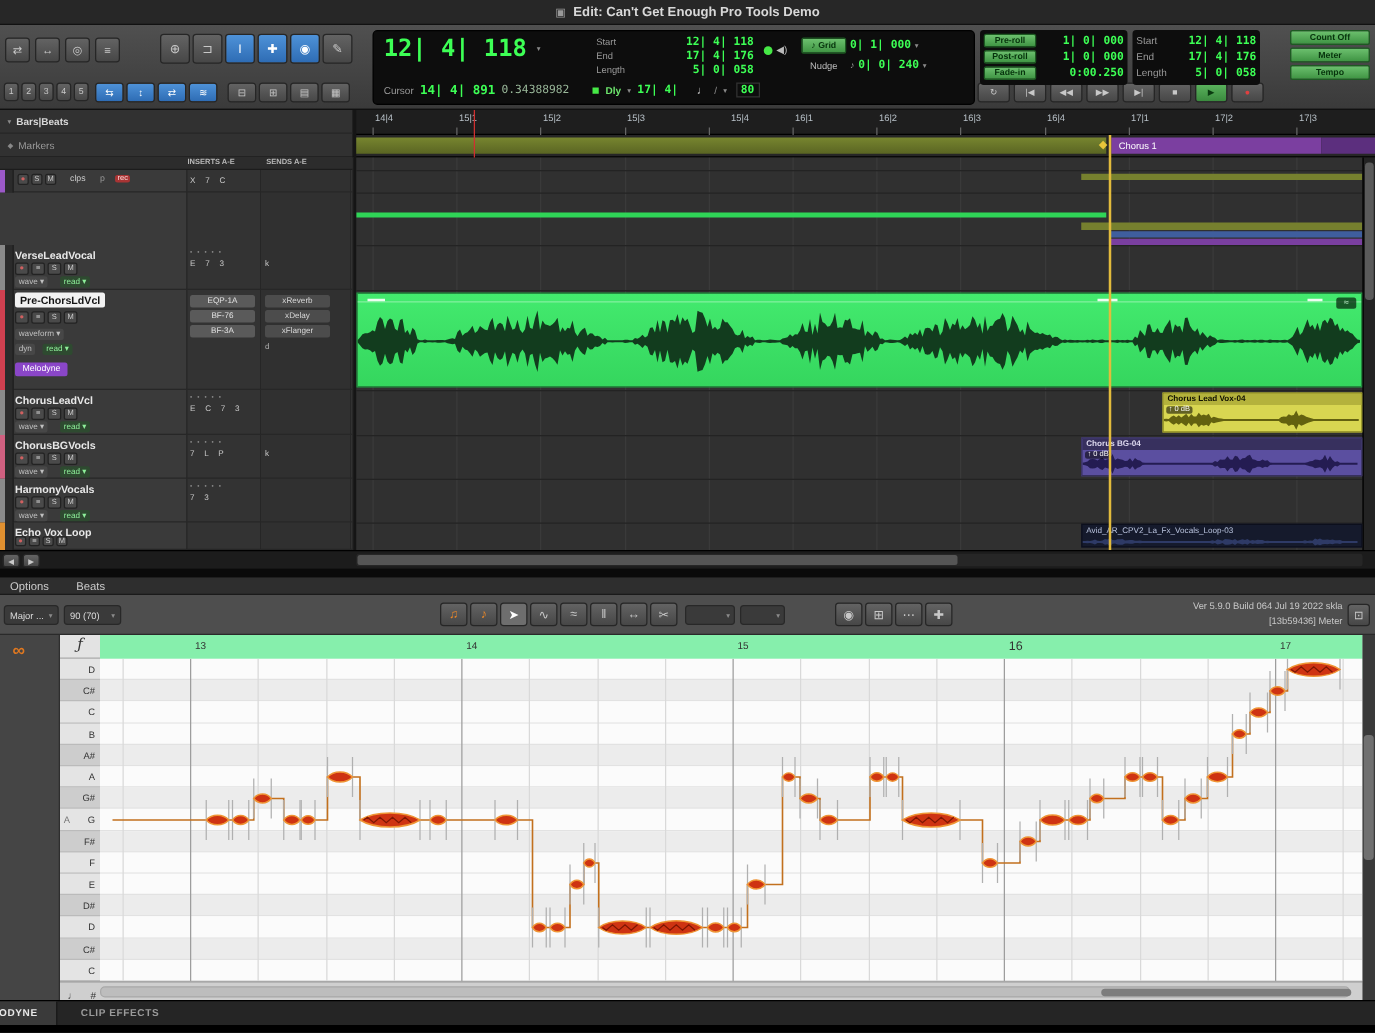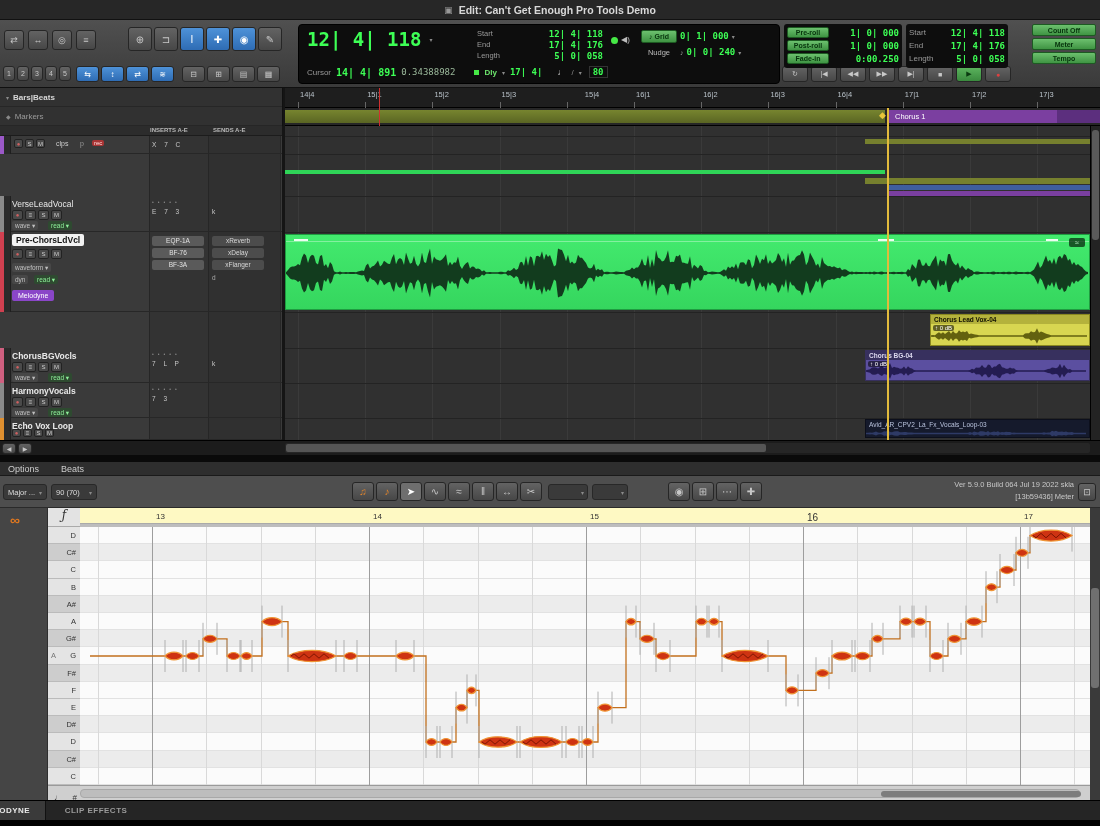--- a/index.html
+++ b/index.html
@@ -103,21 +103,21 @@
 #mel-main-tools{position:absolute;left:400px;top:6px;display:flex;gap:2px}
 .mcombo{position:absolute;left:548px;top:8px;width:40px;height:16px;background:#3a3a3a;border:1px solid #282828;border-radius:3px;display:flex;align-items:center;justify-content:flex-end;padding-right:3px}
 .mcombo.two{left:592px;width:36px}
 #mel-right-tools{position:absolute;left:668px;top:6px;display:flex;gap:2px}
 #mel-version{position:absolute;right:26px;top:3px;width:230px;text-align:right;font-size:7.5px;line-height:1.6;color:#c8c8c8}
 #mel-winbtn{position:absolute;right:4px;top:7px;width:18px;height:18px;font-size:9px}
 #mel-body{position:absolute;left:0;top:508px;width:1100px;height:292px;background:#bdbdbd}
 #mel-left{position:absolute;left:0;top:0;width:48px;height:292px;background:#454545;border-right:1px solid #2e2e2e}
 #mel-logo{position:absolute;left:10px;top:4px;font-size:14px;color:#e07820;font-weight:bold}
 #mel-clef{position:absolute;left:48px;top:0;width:32px;height:19px;background:#e3e3e3;border-bottom:1px solid #aaa;text-align:center;font-size:12px;color:#333;font-family:"DejaVu Serif",serif;font-style:italic}
-#mel-bars{position:absolute;left:80px;top:0;width:1010px;height:16px;background:#fef9c3;border-bottom:1px solid #aaa;overflow:hidden}
+#mel-bars{position:absolute;left:80px;top:0;width:1010px;height:35px;background:#86efac;border-bottom:1px solid #aaa;overflow:hidden}
 #mel-pitch{position:absolute;left:48px;top:19px;width:32px;height:258px;overflow:hidden}
 #mel-grid{position:absolute;left:80px;top:19px;width:1010px;height:258px;background:#fbfbfb;overflow:hidden}
 #mel-svg{position:absolute;left:80px;top:19px;pointer-events:none;z-index:3}
 #mel-bottom{position:absolute;left:48px;top:277px;width:1042px;height:15px;background:#cfcfcf;border-top:1px solid #9a9a9a}
 .mbi{font-size:8px;color:#333;margin:3px 0 0 6px;display:inline-block}
 #mel-htrack{position:absolute;left:32px;top:3px;width:1000px;height:9px;background:#bdbdbd;border:1px solid #a8a8a8;border-radius:4px}
 #mel-hthumb{position:absolute;left:800px;top:1px;width:200px;height:6px;background:#7d7d7d;border-radius:3px}
 #mel-vscroll{position:absolute;left:1090px;top:0;width:10px;height:292px;background:#3a3a3a}
 #mel-vthumb{position:absolute;left:1px;top:80px;width:8px;height:100px;background:#707070;border-radius:3px}
 #tabbar{position:absolute;left:0;top:800px;width:1100px;height:20px;background:#252525;border-top:1px solid #000;overflow:hidden}
@@ -324,21 +324,21 @@
       <div style="position: absolute; left: 25px; top: 3px; width: 9px; height: 9px; line-height: 8px; text-align: center; font-size: 6px; color: rgb(204, 204, 204); background: rgb(74, 74, 74); border: 1px solid rgb(34, 34, 34); border-radius: 2px;">S</div>
       <div style="position: absolute; left: 36px; top: 3px; width: 9px; height: 9px; line-height: 8px; text-align: center; font-size: 6px; color: rgb(204, 204, 204); background: rgb(74, 74, 74); border: 1px solid rgb(34, 34, 34); border-radius: 2px;">M</div>
       <div style="position: absolute; left: 56px; top: 4px; font-size: 7px; color: rgb(204, 204, 204);">clps</div>
       <div style="position: absolute; left: 80px; top: 4px; font-size: 7px; color: rgb(153, 153, 153);">p</div>
       <div style="position: absolute; left: 92px; top: 4px; font-size: 6px; color: rgb(255, 221, 221); background: rgb(168, 52, 52); border-radius: 2px; padding: 0px 2px;">rec</div>
       <div style="position: absolute; left: 152px; top: 5px; width: 54px; font-size: 6.5px; color: rgb(200, 200, 200); letter-spacing: 3px;">X 7 C</div>
     </div>
     <div style="position: absolute; left: 0px; top: 70px; width: 283px; height: 36px; border-bottom: 1px solid rgb(39, 39, 39);">
       <div style="position: absolute; left: 0px; top: 0px; width: 4px; height: 36px; background: rgb(138, 138, 138);"></div>
       <div style="position: absolute; left: 4px; top: 0px; width: 7px; height: 36px; background: rgb(43, 43, 43); border-right: 1px solid rgb(31, 31, 31);"></div>
-      <div style="position: absolute; left: 12px; top: 2px; height: 12px; line-height: 12px; font-size: 8.5px; font-weight: normal; color: rgb(232, 232, 232);">VerseLeadVocal</div>
+      <div style="position: absolute; left: 12px; top: 2px; height: 12px; line-height: 12px; font-size: 8.5px; font-weight: bold; color: rgb(232, 232, 232);">VerseLeadVocal</div>
       <div style="position: absolute; left: 12px; top: 14px; width: 11px; height: 10px; line-height: 9px; text-align: center; font-size: 6px; color: rgb(208, 96, 96); background: rgb(74, 74, 74); border: 1px solid rgb(34, 34, 34); border-radius: 2px;">●</div>
       <div style="position: absolute; left: 25px; top: 14px; width: 11px; height: 10px; line-height: 9px; text-align: center; font-size: 6px; color: rgb(204, 204, 204); background: rgb(74, 74, 74); border: 1px solid rgb(34, 34, 34); border-radius: 2px;">≡</div>
       <div style="position: absolute; left: 38px; top: 14px; width: 11px; height: 10px; line-height: 9px; text-align: center; font-size: 6px; color: rgb(204, 204, 204); background: rgb(74, 74, 74); border: 1px solid rgb(34, 34, 34); border-radius: 2px;">S</div>
       <div style="position: absolute; left: 51px; top: 14px; width: 11px; height: 10px; line-height: 9px; text-align: center; font-size: 6px; color: rgb(204, 204, 204); background: rgb(74, 74, 74); border: 1px solid rgb(34, 34, 34); border-radius: 2px;">M</div>
       <div style="position: absolute; left: 12px; top: 25px; height: 9px; line-height: 9px; padding: 0px 3px; font-size: 6.5px; color: rgb(192, 192, 192); background: rgb(71, 71, 71); border-radius: 2px;">wave ▾</div>
       <div style="position: absolute; left: 48px; top: 25px; height: 9px; line-height: 9px; padding: 0px 3px; font-size: 6.5px; color: rgb(142, 240, 154); background: rgb(46, 74, 48); border-radius: 2px;">read ▾</div>
       <div style="position: absolute; left: 152px; top: 3px; font-size: 5px; color: rgb(138, 138, 138); letter-spacing: 4px;">•••••</div>
       <div style="position: absolute; left: 152px; top: 12px; font-size: 6.5px; color: rgb(200, 200, 200); letter-spacing: 3px;">E 7 3</div>
       <div style="position: absolute; left: 212px; top: 12px; font-size: 6.5px; color: rgb(200, 200, 200); letter-spacing: 3px;">k</div>
     </div>
@@ -354,20 +354,33 @@
       <div style="position: absolute; left: 12px; top: 43px; height: 9px; line-height: 9px; padding: 0px 3px; font-size: 6.5px; color: rgb(192, 192, 192); background: rgb(71, 71, 71); border-radius: 2px;">dyn</div>
       <div style="position: absolute; left: 34px; top: 43px; height: 9px; line-height: 9px; padding: 0px 3px; font-size: 6.5px; color: rgb(142, 240, 154); background: rgb(46, 74, 48); border-radius: 2px;">read ▾</div>
       <div style="position: absolute; left: 12px; top: 58px; height: 11px; line-height: 11px; padding: 0px 6px; font-size: 7px; color: rgb(255, 255, 255); background: rgb(138, 70, 200); border-radius: 2px;">Melodyne</div>
       <div style="position: absolute; left: 152px; top: 4px; width: 52px; height: 10px; line-height: 10px; text-align: center; font-size: 6.5px; color: rgb(226, 226, 226); background: rgb(90, 90, 90); border-radius: 2px;">EQP-1A</div>
       <div style="position: absolute; left: 152px; top: 16px; width: 52px; height: 10px; line-height: 10px; text-align: center; font-size: 6.5px; color: rgb(226, 226, 226); background: rgb(90, 90, 90); border-radius: 2px;">BF-76</div>
       <div style="position: absolute; left: 152px; top: 28px; width: 52px; height: 10px; line-height: 10px; text-align: center; font-size: 6.5px; color: rgb(226, 226, 226); background: rgb(90, 90, 90); border-radius: 2px;">BF-3A</div>
       <div style="position: absolute; left: 212px; top: 4px; width: 52px; height: 10px; line-height: 10px; text-align: center; font-size: 6.5px; color: rgb(216, 216, 216); background: rgb(76, 76, 76); border-radius: 2px;">xReverb</div>
       <div style="position: absolute; left: 212px; top: 16px; width: 52px; height: 10px; line-height: 10px; text-align: center; font-size: 6.5px; color: rgb(216, 216, 216); background: rgb(76, 76, 76); border-radius: 2px;">xDelay</div>
       <div style="position: absolute; left: 212px; top: 28px; width: 52px; height: 10px; line-height: 10px; text-align: center; font-size: 6.5px; color: rgb(216, 216, 216); background: rgb(76, 76, 76); border-radius: 2px;">xFlanger</div>
       <div style="position: absolute; left: 212px; top: 42px; font-size: 6.5px; color: rgb(170, 170, 170);">d</div>
+    </div>
+    <div style="position: absolute; left: 0px; top: 186px; width: 283px; height: 36px; border-bottom: 1px solid rgb(39, 39, 39);">
+      <div style="position: absolute; left: 0px; top: 0px; width: 4px; height: 36px; background: rgb(138, 138, 138);"></div>
+      <div style="position: absolute; left: 4px; top: 0px; width: 7px; height: 36px; background: rgb(43, 43, 43); border-right: 1px solid rgb(31, 31, 31);"></div>
+      <div style="position: absolute; left: 12px; top: 2px; height: 12px; line-height: 12px; font-size: 8.5px; font-weight: bold; color: rgb(232, 232, 232);">ChorusLeadVcl</div>
+      <div style="position: absolute; left: 12px; top: 14px; width: 11px; height: 10px; line-height: 9px; text-align: center; font-size: 6px; color: rgb(208, 96, 96); background: rgb(74, 74, 74); border: 1px solid rgb(34, 34, 34); border-radius: 2px;">●</div>
+      <div style="position: absolute; left: 25px; top: 14px; width: 11px; height: 10px; line-height: 9px; text-align: center; font-size: 6px; color: rgb(204, 204, 204); background: rgb(74, 74, 74); border: 1px solid rgb(34, 34, 34); border-radius: 2px;">≡</div>
+      <div style="position: absolute; left: 38px; top: 14px; width: 11px; height: 10px; line-height: 9px; text-align: center; font-size: 6px; color: rgb(204, 204, 204); background: rgb(74, 74, 74); border: 1px solid rgb(34, 34, 34); border-radius: 2px;">S</div>
+      <div style="position: absolute; left: 51px; top: 14px; width: 11px; height: 10px; line-height: 9px; text-align: center; font-size: 6px; color: rgb(204, 204, 204); background: rgb(74, 74, 74); border: 1px solid rgb(34, 34, 34); border-radius: 2px;">M</div>
+      <div style="position: absolute; left: 12px; top: 25px; height: 9px; line-height: 9px; padding: 0px 3px; font-size: 6.5px; color: rgb(192, 192, 192); background: rgb(71, 71, 71); border-radius: 2px;">wave ▾</div>
+      <div style="position: absolute; left: 48px; top: 25px; height: 9px; line-height: 9px; padding: 0px 3px; font-size: 6.5px; color: rgb(142, 240, 154); background: rgb(46, 74, 48); border-radius: 2px;">read ▾</div>
+      <div style="position: absolute; left: 152px; top: 3px; font-size: 5px; color: rgb(138, 138, 138); letter-spacing: 4px;">•••••</div>
+      <div style="position: absolute; left: 152px; top: 12px; font-size: 6.5px; color: rgb(200, 200, 200); letter-spacing: 3px;">E C 7 3</div>
     </div>
     <div style="position: absolute; left: 0px; top: 222px; width: 283px; height: 35px; border-bottom: 1px solid rgb(39, 39, 39);">
       <div style="position: absolute; left: 0px; top: 0px; width: 4px; height: 35px; background: rgb(208, 96, 128);"></div>
       <div style="position: absolute; left: 4px; top: 0px; width: 7px; height: 35px; background: rgb(43, 43, 43); border-right: 1px solid rgb(31, 31, 31);"></div>
       <div style="position: absolute; left: 12px; top: 2px; height: 12px; line-height: 12px; font-size: 8.5px; font-weight: bold; color: rgb(232, 232, 232);">ChorusBGVocls</div>
       <div style="position: absolute; left: 12px; top: 14px; width: 11px; height: 10px; line-height: 9px; text-align: center; font-size: 6px; color: rgb(208, 96, 96); background: rgb(74, 74, 74); border: 1px solid rgb(34, 34, 34); border-radius: 2px;">●</div>
       <div style="position: absolute; left: 25px; top: 14px; width: 11px; height: 10px; line-height: 9px; text-align: center; font-size: 6px; color: rgb(204, 204, 204); background: rgb(74, 74, 74); border: 1px solid rgb(34, 34, 34); border-radius: 2px;">≡</div>
       <div style="position: absolute; left: 38px; top: 14px; width: 11px; height: 10px; line-height: 9px; text-align: center; font-size: 6px; color: rgb(204, 204, 204); background: rgb(74, 74, 74); border: 1px solid rgb(34, 34, 34); border-radius: 2px;">S</div>
       <div style="position: absolute; left: 51px; top: 14px; width: 11px; height: 10px; line-height: 9px; text-align: center; font-size: 6px; color: rgb(204, 204, 204); background: rgb(74, 74, 74); border: 1px solid rgb(34, 34, 34); border-radius: 2px;">M</div>
       <div style="position: absolute; left: 12px; top: 25px; height: 9px; line-height: 9px; padding: 0px 3px; font-size: 6.5px; color: rgb(192, 192, 192); background: rgb(71, 71, 71); border-radius: 2px;">wave ▾</div>

